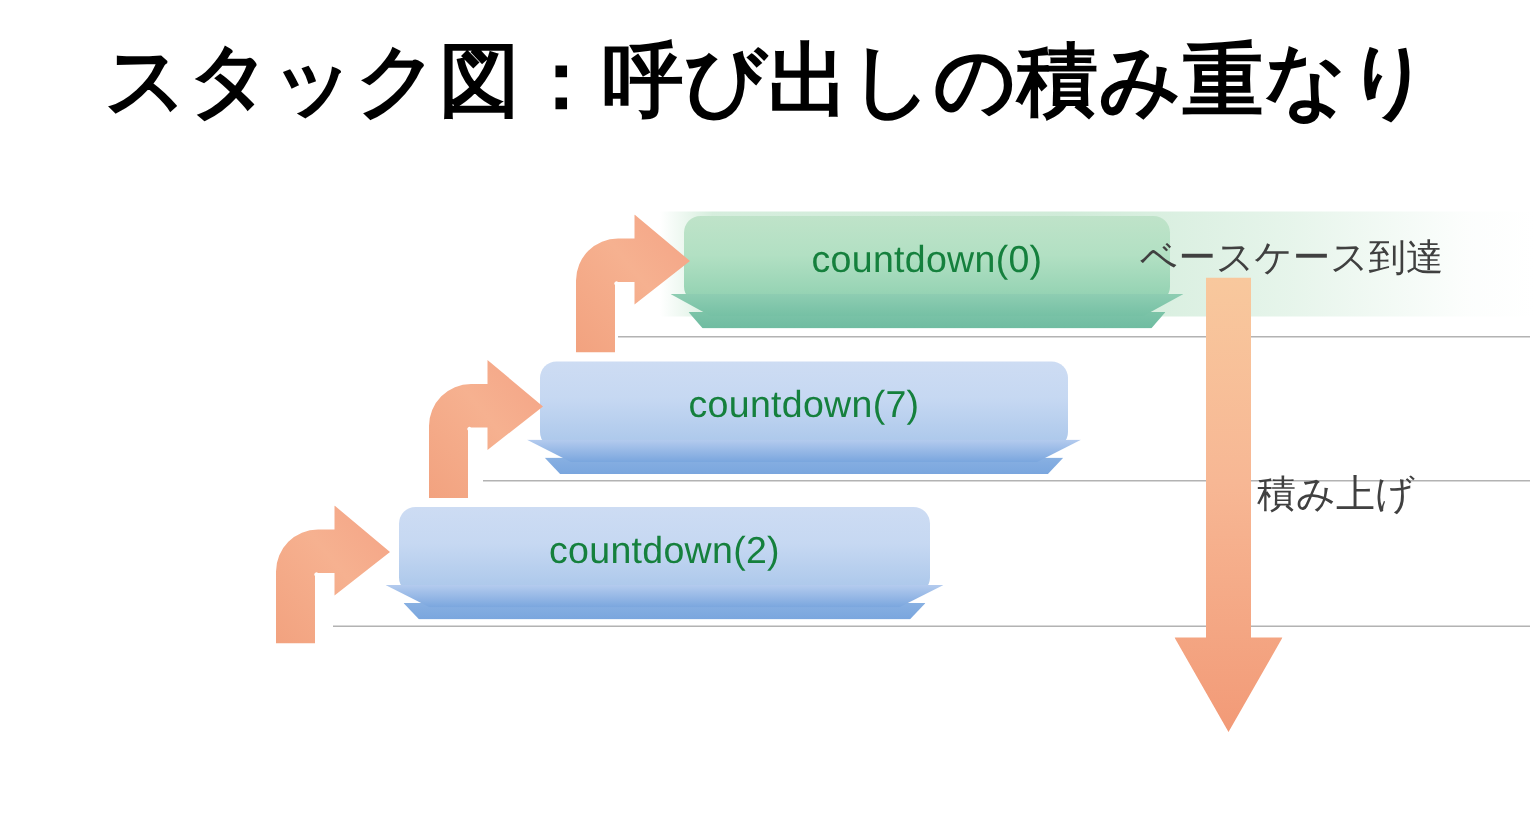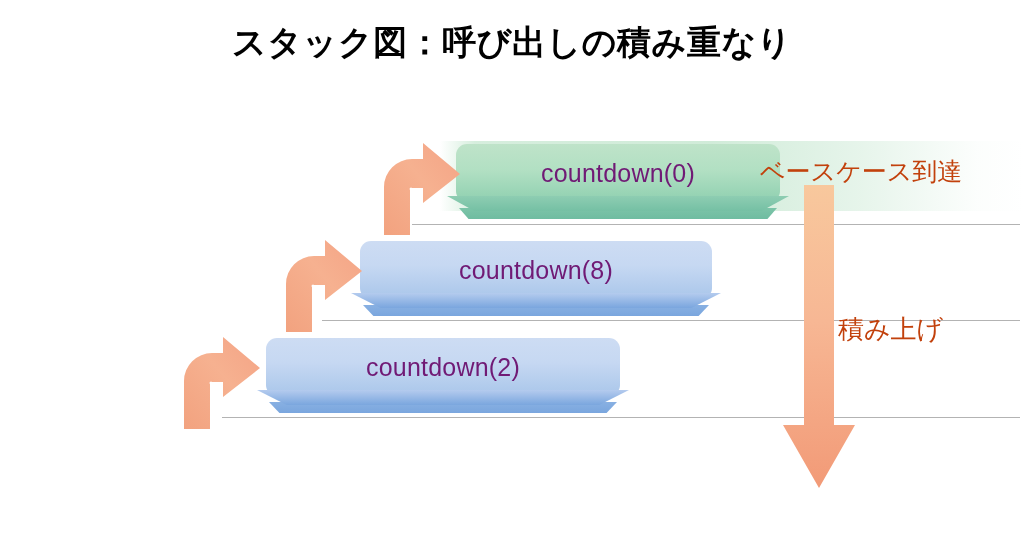--- a/index.html
+++ b/index.html
@@ -15,21 +15,21 @@
     width:1024px;height:559px;
     background:#ffffff;
     overflow:hidden;
   }
 
   
   #title{
     position:absolute;
     left:0;top:22px;width:1024px;
     text-align:center;
-    font-size:34px;
+    font-size:54px;
     font-weight:700;
     letter-spacing:0.5px;
     color:#000000;
     white-space:nowrap;
     line-height:1.2;
   }
 
   
   .sep{
     position:absolute;
@@ -46,21 +46,21 @@
     width:100%;height:58px;
     border-radius:11px;
     box-sizing:border-box;
   }
   .frame .label{
     position:absolute;
     left:0;top:0;
     width:100%;height:58px;
     display:flex;align-items:center;justify-content:center;
     font-size:25px;
-    color:#701a75;
+    color:#15803d;
     letter-spacing:0.2px;
     white-space:nowrap;
     z-index:4;
   }
   
   .frame .base{
     position:absolute;
     left:-9px;
     top:52px;
     width:calc(100% + 18px);
@@ -121,21 +121,21 @@
   .curve-arrow svg{display:block;width:100%;height:100%;}
 
   
   #down-arrow{position:absolute;}
   #down-arrow svg{display:block;width:100%;height:100%;}
 
   
   .annot{
     position:absolute;
     font-size:25px;
-    color:#c2410c;
+    color:#404040;
     white-space:nowrap;
     z-index:6;
   }
   #annot-base{font-size:25px;}
   #annot-return{font-size:26px;}
   #annot-push{font-size:27px;font-weight:500;}
 </style>
 </head>
 <body>
 
@@ -153,21 +153,21 @@
     <div class="plate"></div>
     <div class="base"></div>
     <div class="base2"></div>
     <div class="label">countdown(0)</div>
   </div>
 
   <div class="frame blue" style="left:360px;top:241px;width:352px;height:76px;z-index:3;">
     <div class="plate"></div>
     <div class="base"></div>
     <div class="base2"></div>
-    <div class="label">countdown(8)</div>
+    <div class="label">countdown(7)</div>
   </div>
 
   <div class="frame blue" style="left:266px;top:338px;width:354px;height:76px;z-index:3;">
     <div class="plate"></div>
     <div class="base"></div>
     <div class="base2"></div>
     <div class="label">countdown(2)</div>
   </div>
 
 

